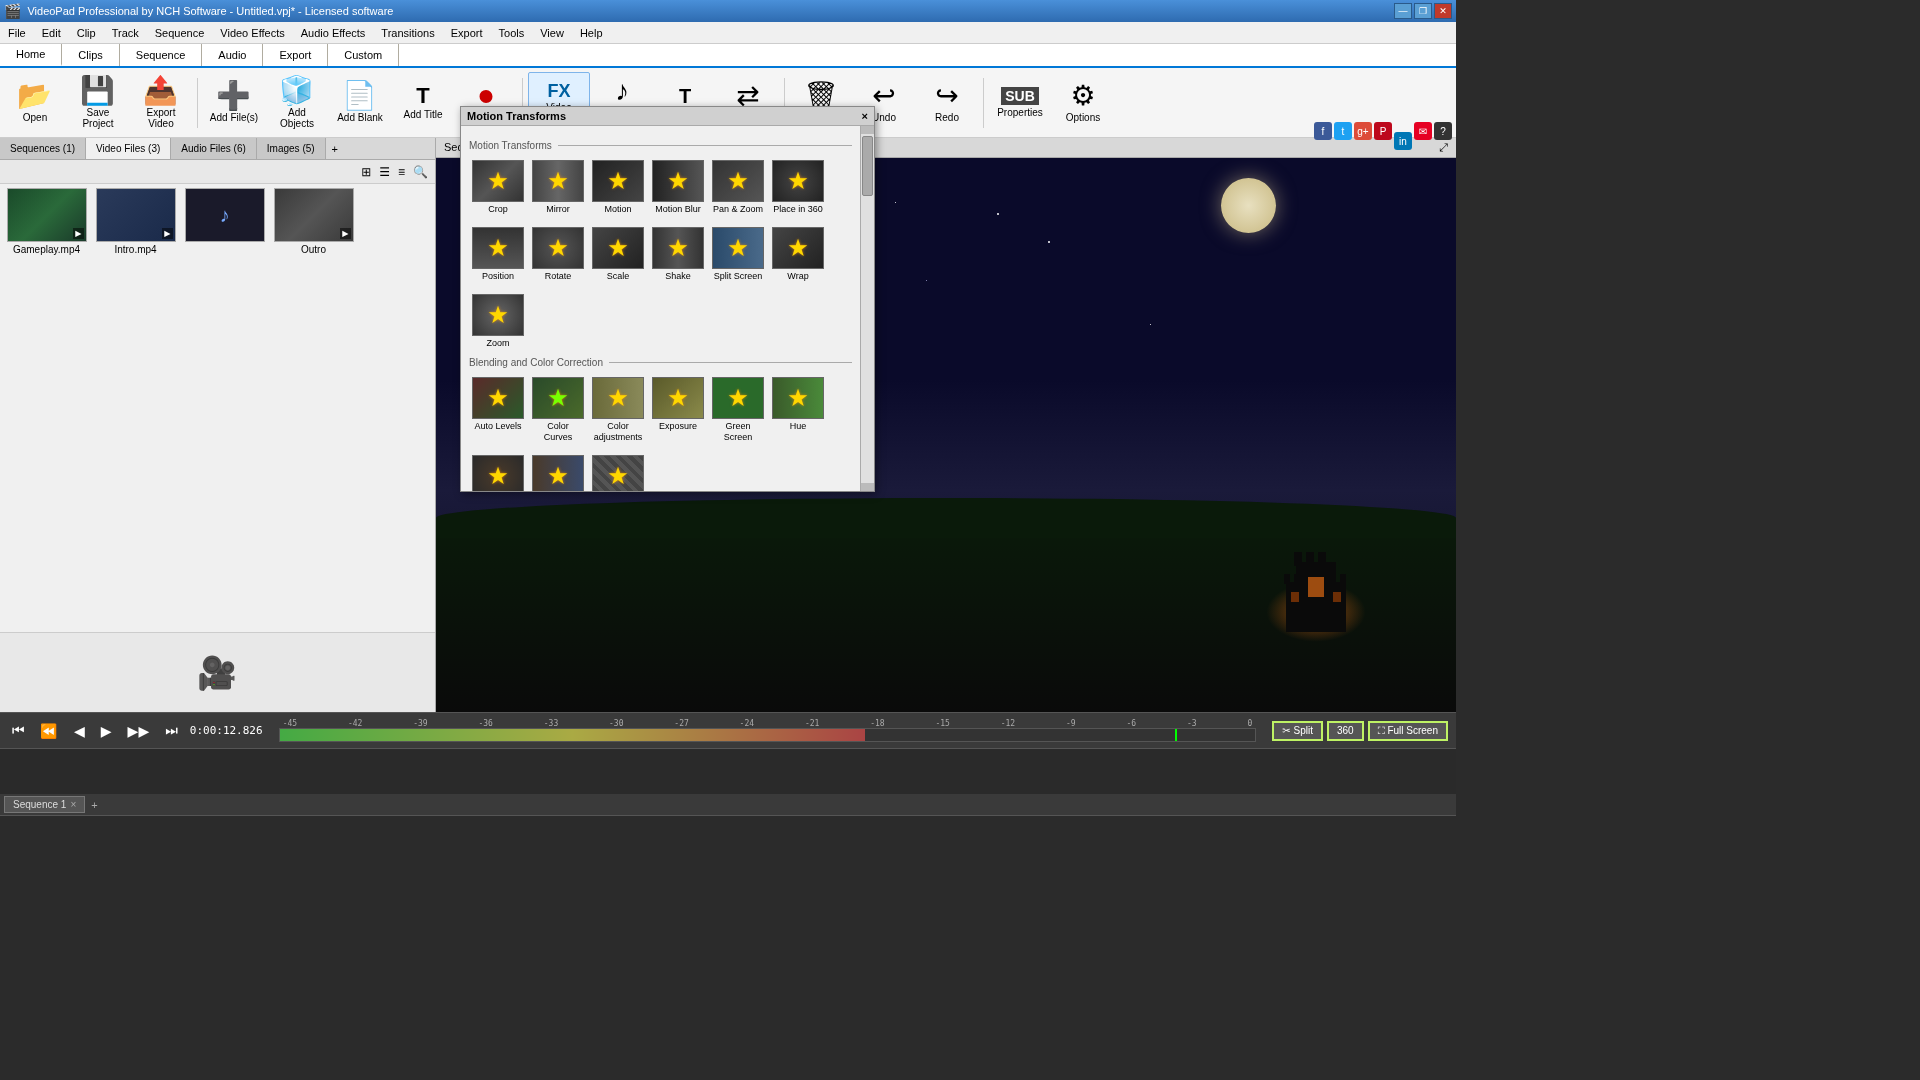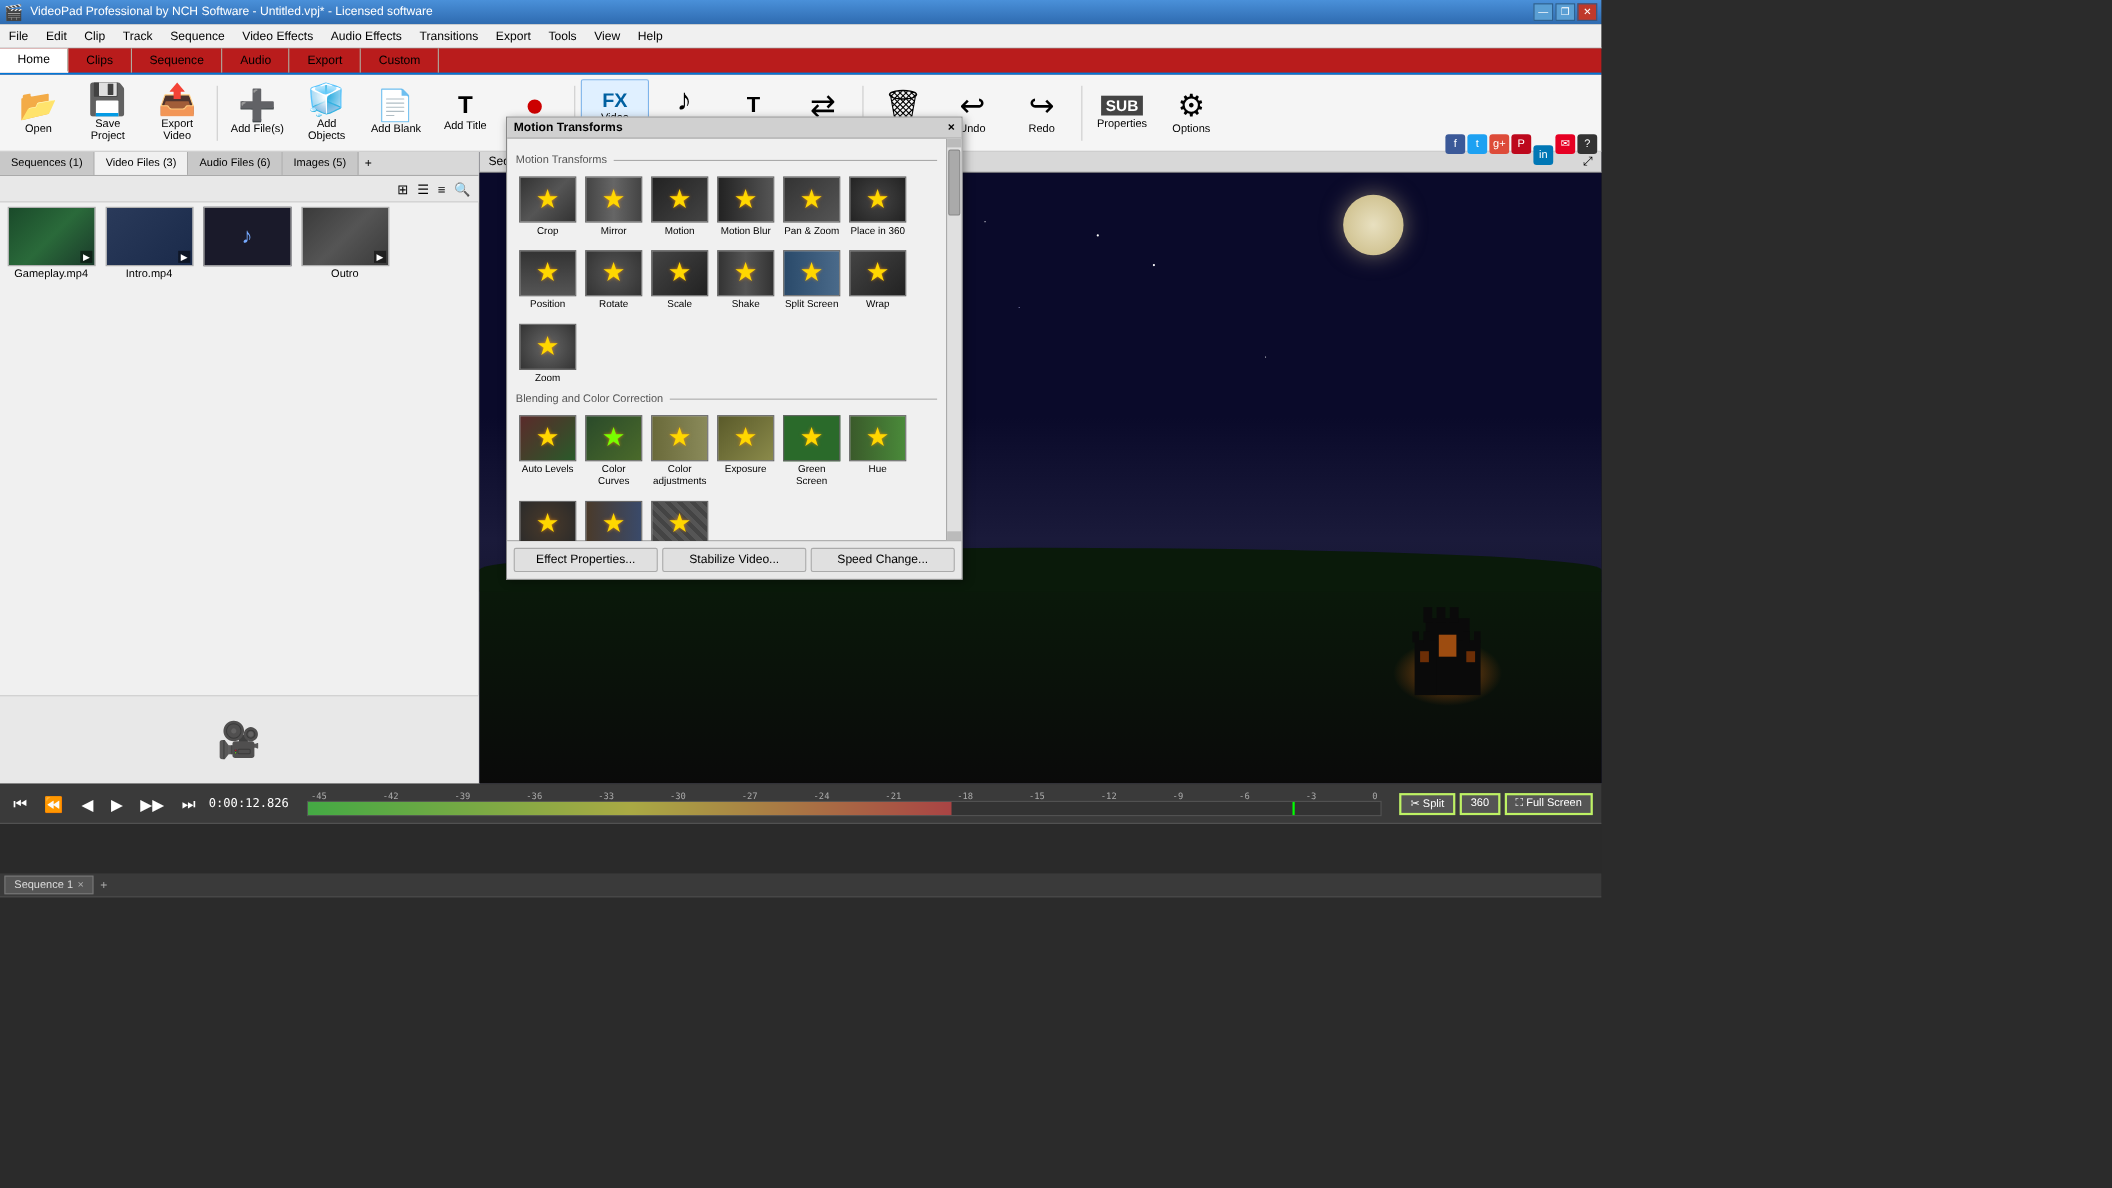--- a/index.html
+++ b/index.html
@@ -34,21 +34,21 @@
       padding: 3px 8px;
       font-size: 11px;
       cursor: pointer;
       height: 100%;
       display: flex;
       align-items: center;
     }
 
     
     #tabbar {
-      background: #b91c1c;
+      background: #ffffff;
       height: 24px;
       display: flex;
       border-bottom: 2px solid #0078d7;
     }
     .tab {
       padding: 4px 16px;
       font-size: 11px;
       cursor: pointer;
       border-right: 1px solid #b0aca0;
       height: 100%;
@@ -833,25 +833,20 @@
 
       </div>
 
       <div style="width:14px;background:#e0e0e0;border-left:1px solid #aaa;position:relative;flex-shrink:0;">
         <div style="position:absolute;top:0;left:0;right:0;height:8px;background:#bbb;"></div>
         <div style="position:absolute;top:10px;left:1px;right:1px;height:60px;background:#aaa;border:1px solid #888;border-radius:2px;"></div>
         <div style="position:absolute;bottom:0;left:0;right:0;height:8px;background:#bbb;"></div>
       </div>
     </div>
 
-    <div id="effect-buttons">
-      <button class="effect-btn">Effect Properties...</button>
-      <button class="effect-btn">Stabilize Video...</button>
-      <button class="effect-btn">Speed Change...</button>
-    </div>
   </div>
 
   <div id="right-panel">
     <div id="preview-header">
       <span>Sequence 1</span>
       <span style="cursor:pointer;">⤢</span>
     </div>
     <div id="preview-area">
       <div class="night-scene">
 

